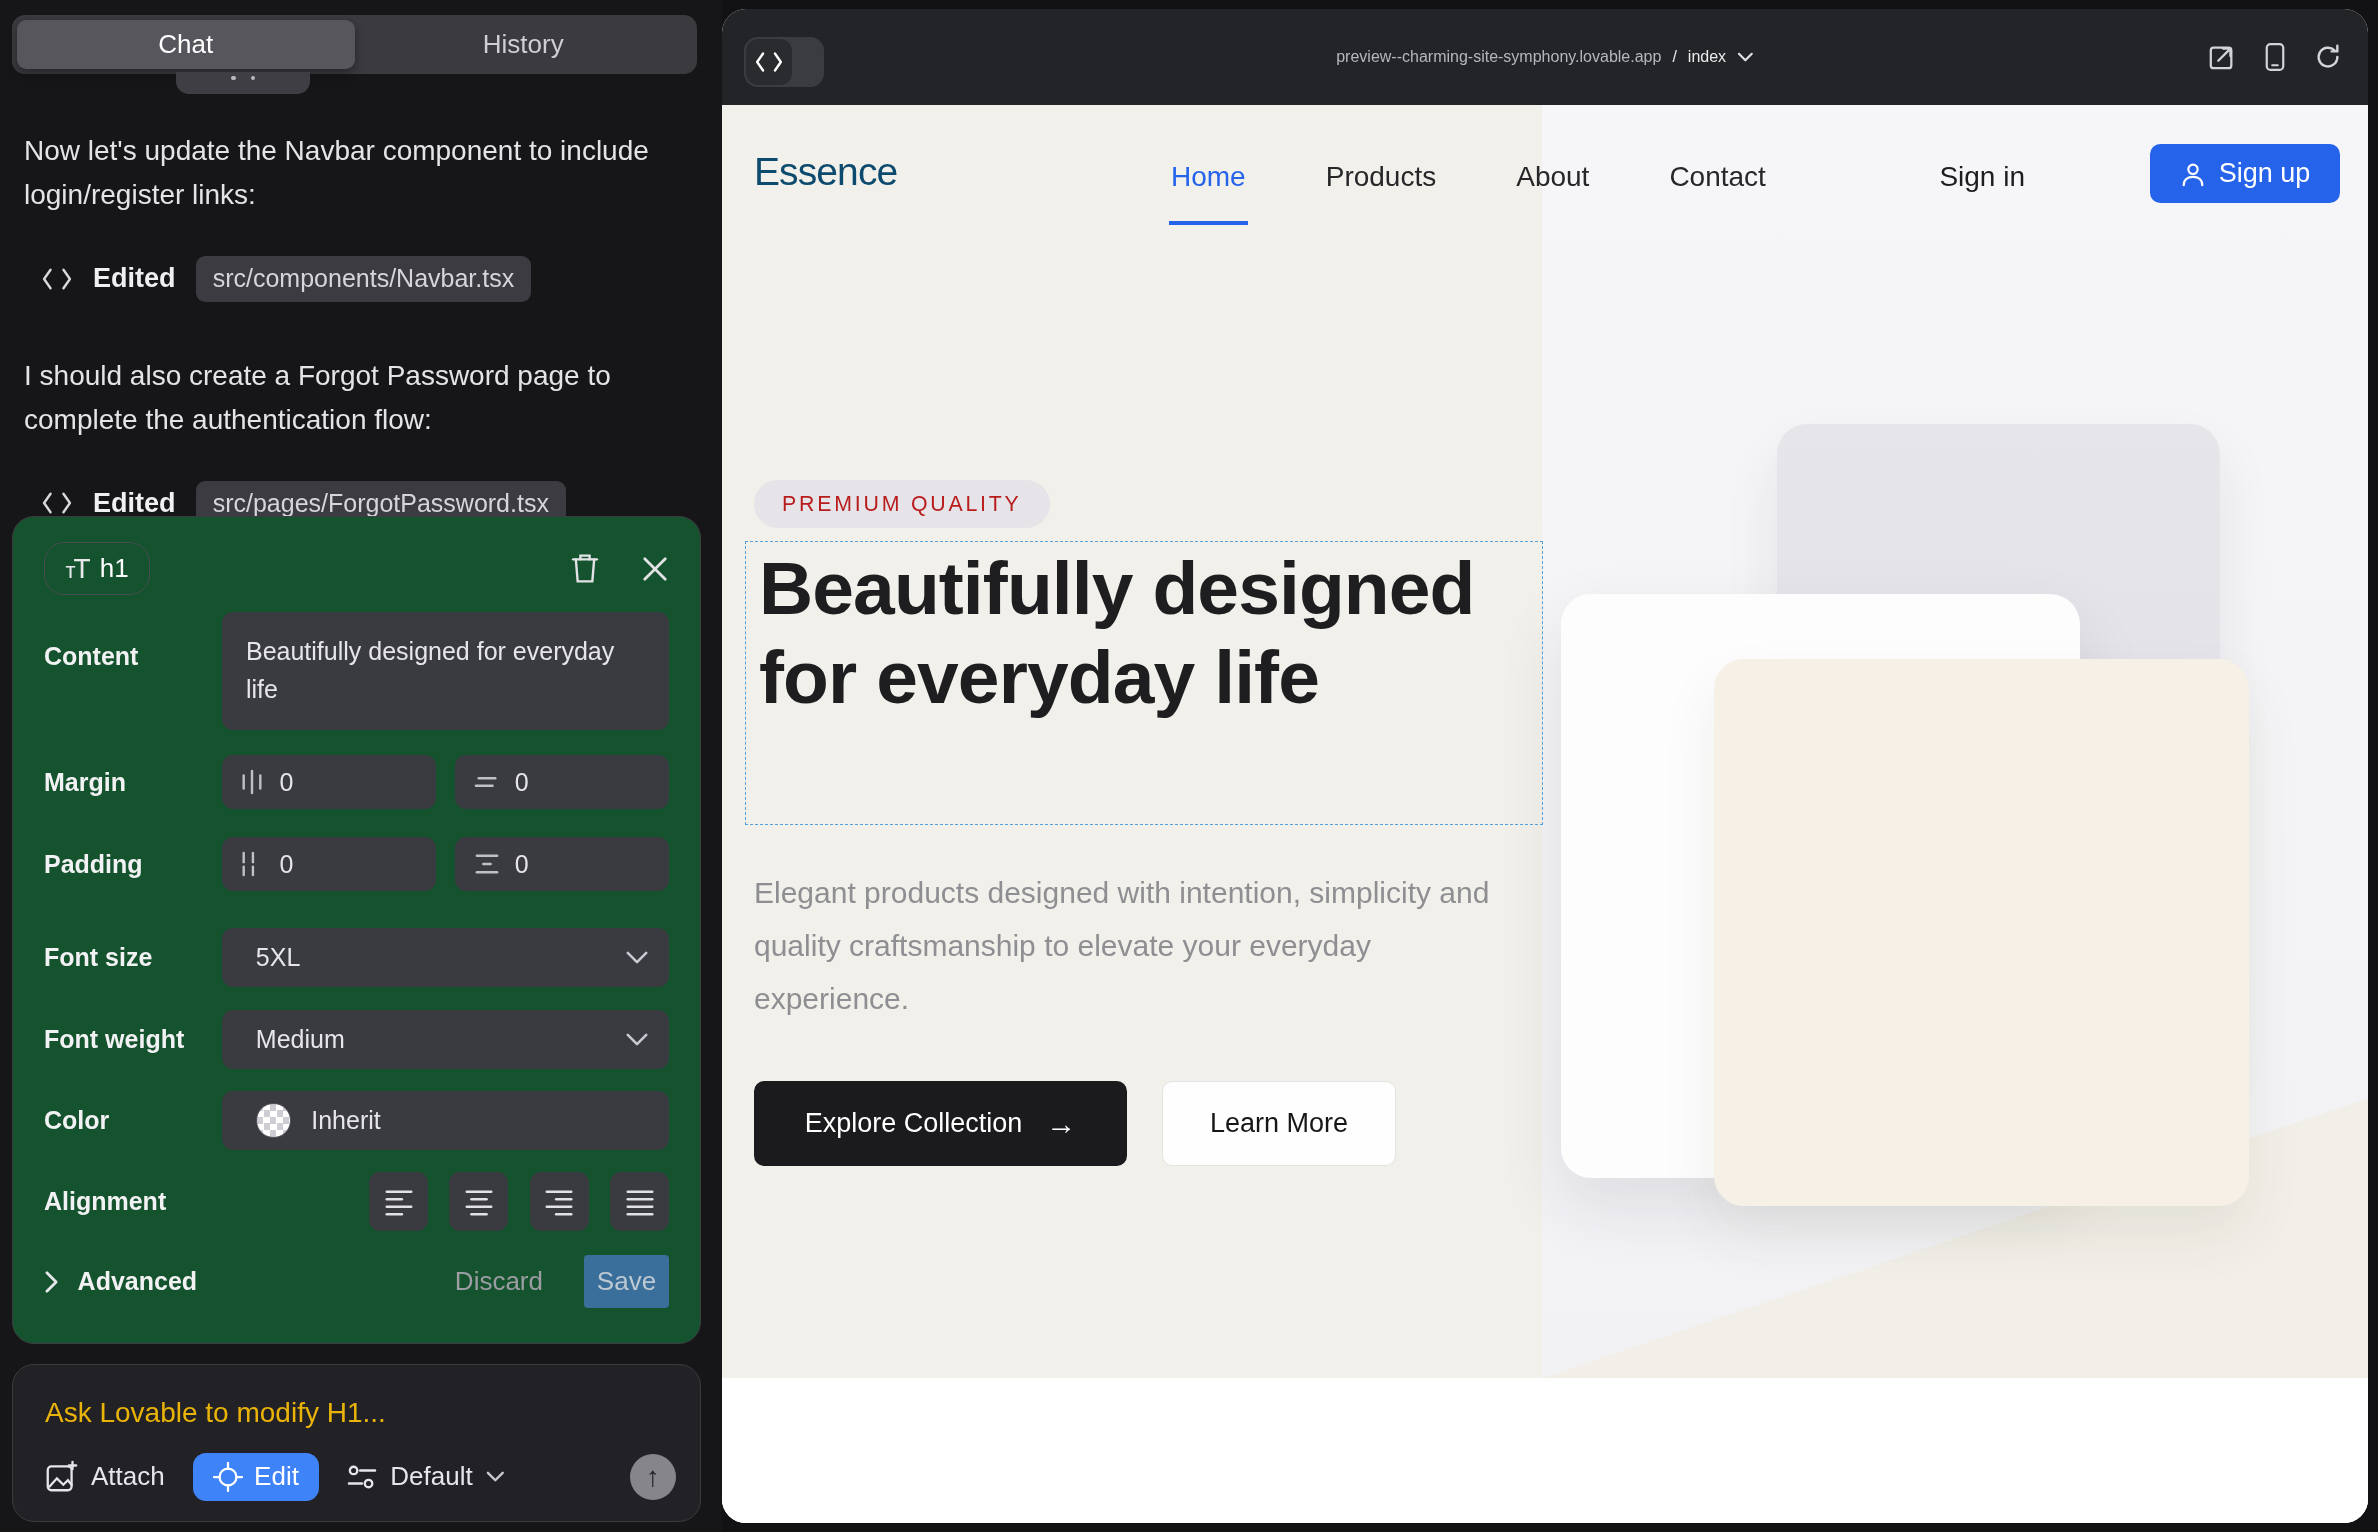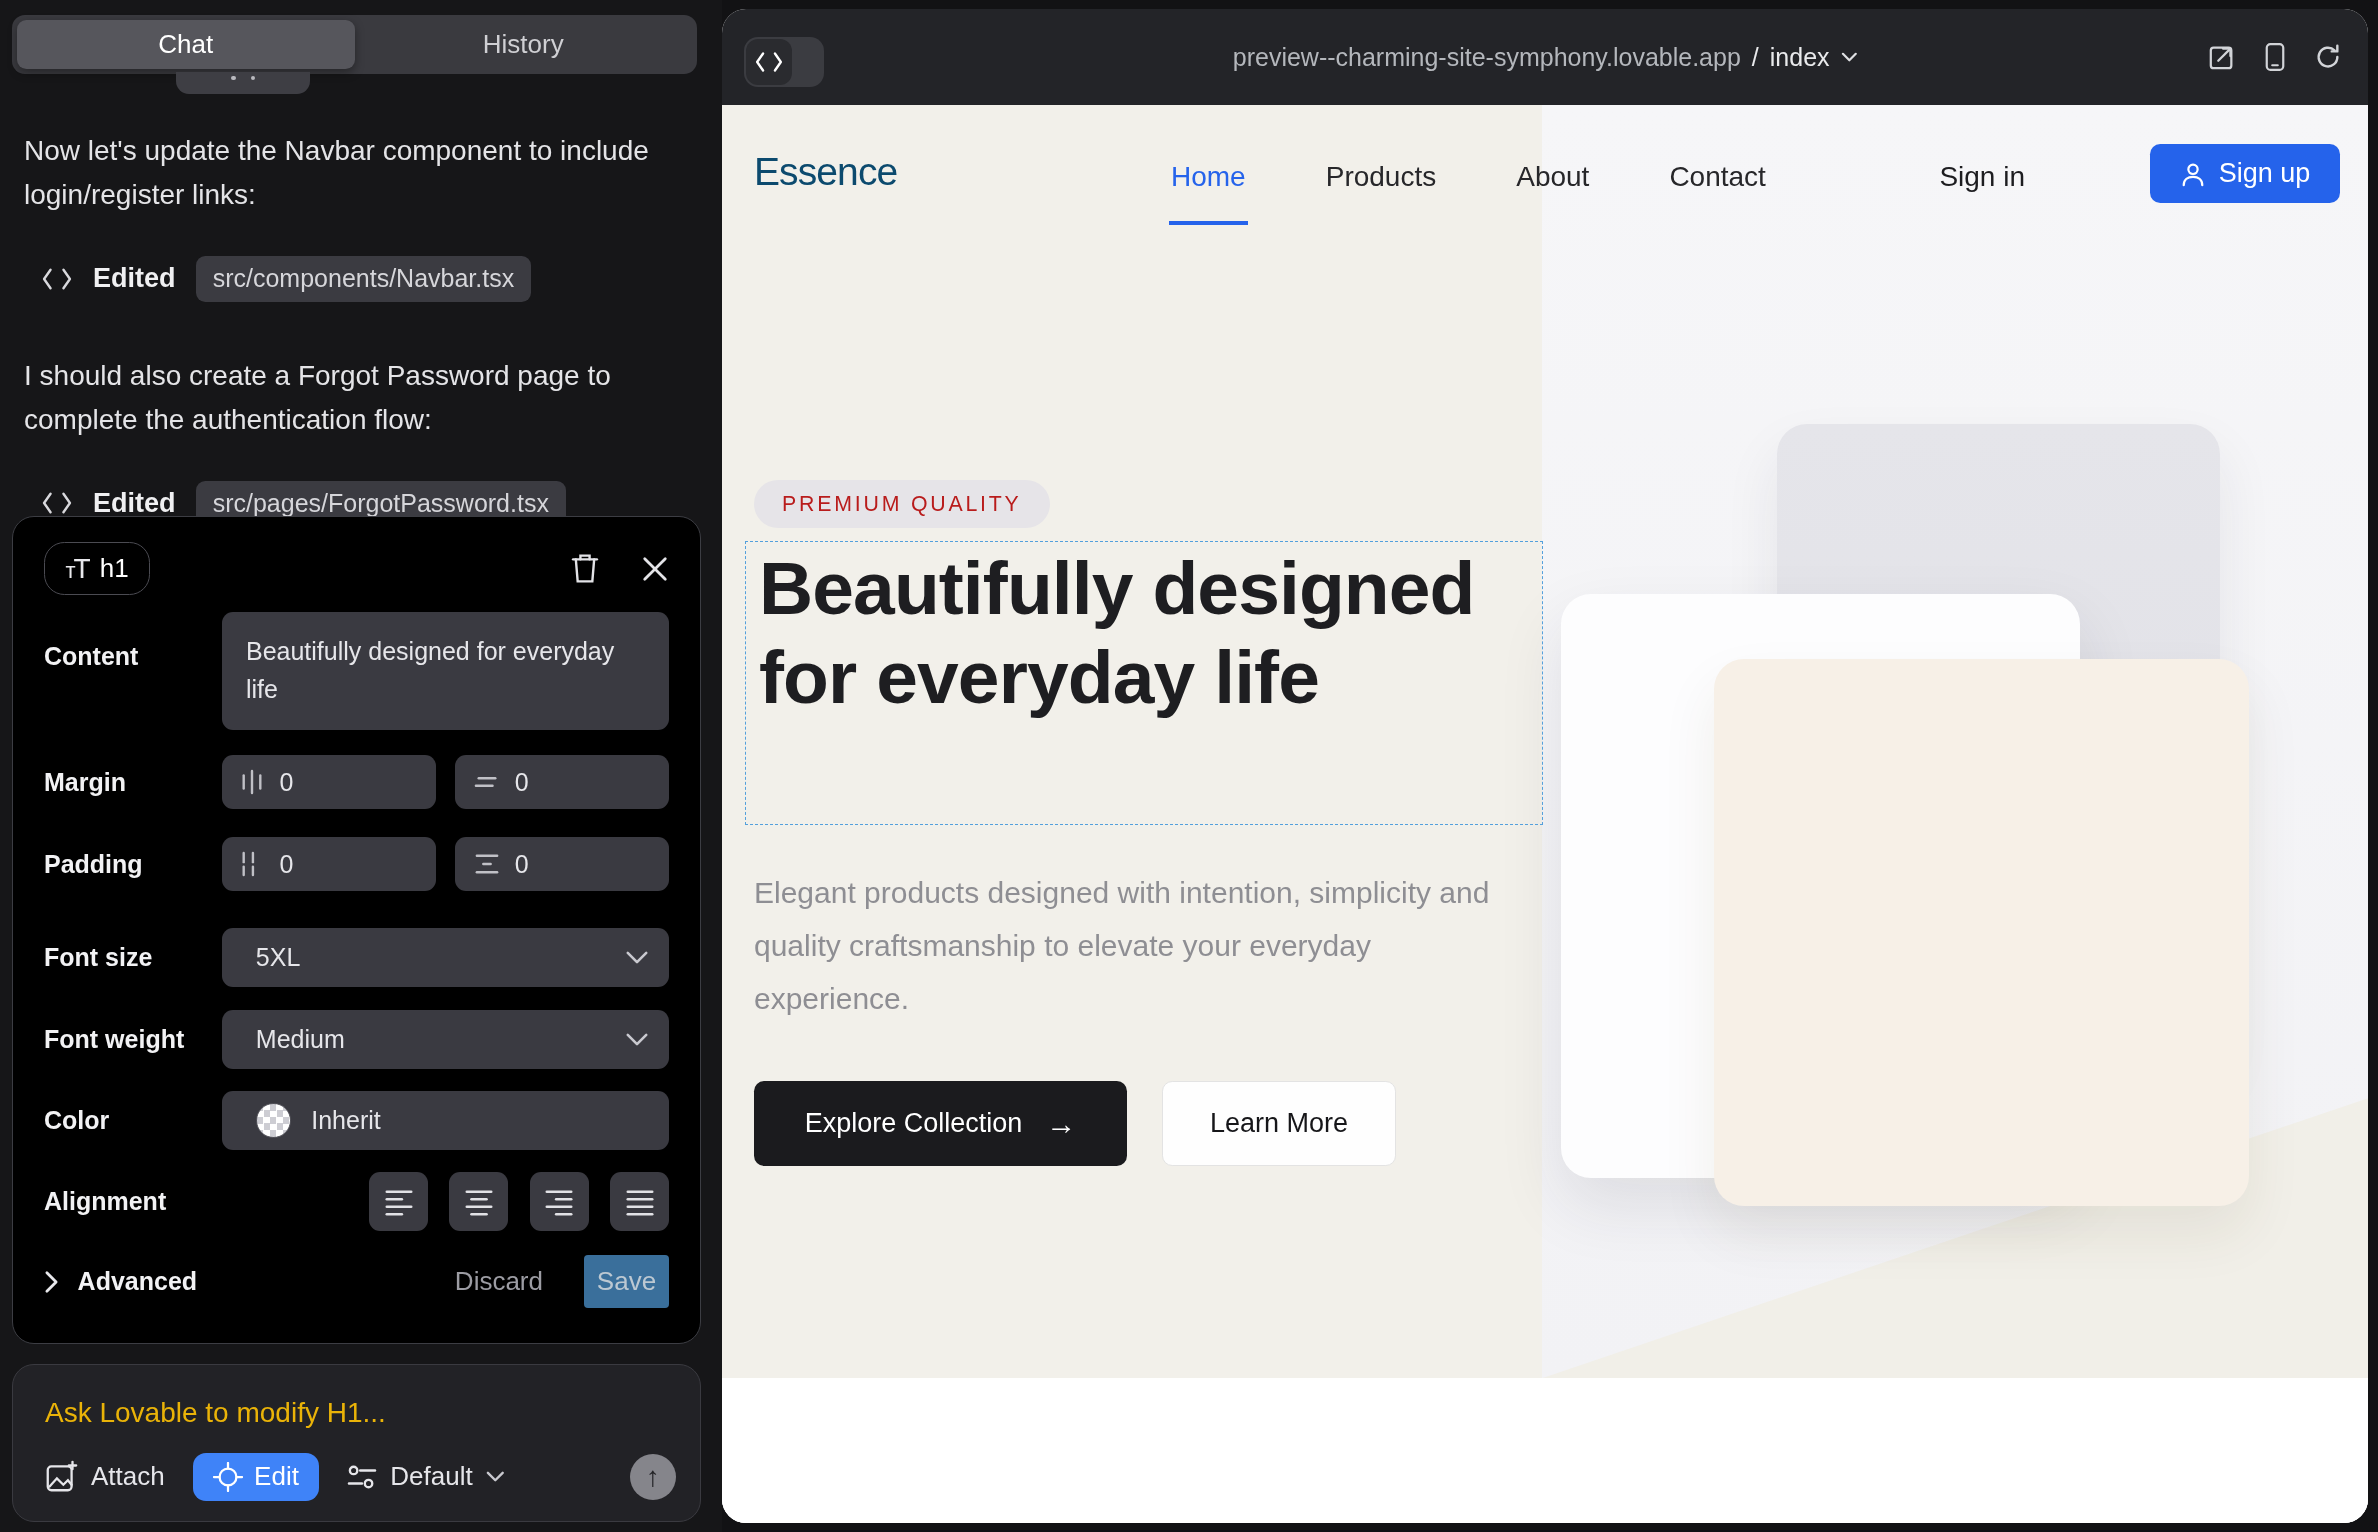--- a/index.html
+++ b/index.html
@@ -17,21 +17,21 @@
   .tab.active { background:#56565c; color:#ffffff; box-shadow:0 3.7px 9.3px rgba(0,0,0,.35); }
   .hidden-chip { position:absolute; left:176px; top:72px; width:134px; height:22px; background:#3e3e44; border-radius:0 0 13px 13px; display:flex; align-items:flex-start; justify-content:center; gap:15px; padding-top:3.7px; }
   .hidden-chip i { width:4.6px; height:4.6px; border-radius:50%; background:#b9b9bf; }
   .chat { position:absolute; left:24px; top:129px; width:664px; color:#e4e4e7; }
   .chat p { font-size:28px; line-height:44px; margin-bottom:32px; width:640px; }
   .edited-row { display:flex; align-items:center; gap:20.4px; margin:39px 0 52px 16.7px; }
   .edited-row svg { flex:none; }
   .edited-label { font-weight:bold; font-size:27px; color:#f0f0f2; }
   .file-chip { background:#3b3b41; border-radius:9.3px; padding:8.3px 16.7px; font-size:25px; color:#d6d6da; }
   
-  .editor-card { position:absolute; left:12px; top:516px; width:689px; height:828px; background:#000000; border:1.9px solid #3c3d43; border-radius:22px; }
+  .editor-card { position:absolute; left:12px; top:516px; width:689px; height:828px; background:#14532d; border:1.9px solid #3c3d43; border-radius:22px; }
   .editor-head { position:absolute; left:31px; right:31px; top:22px; height:59px; display:flex; align-items:center; }
   .tag-pill { display:flex; align-items:center; gap:11px; border:1.9px solid #4b4b52; border-radius:20.4px; padding:9.3px 20.4px; color:#fff; }
   .tag-pill .ticon { font-size:22px; color:#e8e8ec; letter-spacing:-1.9px; }
   .tag-pill .tag { font-size:26px; }
   .head-actions { margin-left:auto; display:flex; align-items:center; gap:41px; color:#e3e3e7; }
   .row { position:absolute; left:31px; right:31px; display:flex; align-items:center; }
   .row .lbl { width:182px; font-size:25px; font-weight:bold; color:#f2f2f4; }
   .fld { background:#3a3a41; border-radius:11px; color:#e6e6ea; font-size:25px; display:flex; align-items:center; }
   .content-area { width:456px; height:118px; padding:20.4px 24px; line-height:38px; align-items:flex-start; }
   .mini { width:218px; height:54px; padding:0 18.6px; gap:15px; color:#e6e6ea; }
@@ -52,21 +52,21 @@
   .composer-row { position:absolute; left:32px; right:24px; bottom:20.4px; display:flex; align-items:center; gap:28px; color:#e6e6ea; font-size:26px; }
   .attach { display:flex; align-items:center; gap:13px; }
   .edit-pill { display:flex; align-items:center; gap:11px; background:#3f83f8; color:#fff; border-radius:13px; padding:8.3px 20.4px; }
   .default-sel { display:flex; align-items:center; gap:13px; }
   .send-btn { margin-left:auto; width:46px; height:46px; border-radius:50%; background:#85858b; display:flex; align-items:center; justify-content:center; }
   
   .preview { position:absolute; left:722px; top:9.3px; width:1646px; height:1514px; background:#ffffff; border-radius:24px; overflow:hidden; }
   .ptopbar { position:absolute; left:0; top:0; right:0; height:96px; background:#232428; display:flex; align-items:center; }
   .code-toggle { position:absolute; left:22px; top:28px; width:80px; height:50px; background:#3b3c41; border-radius:14px; }
   .code-knob { position:absolute; left:1.9px; top:1.9px; width:46px; height:46px; background:#2a2b2f; border-radius:12px; display:flex; align-items:center; justify-content:center; }
-  .url { position:absolute; left:0; right:0; top:0; height:96px; display:flex; align-items:center; justify-content:center; gap:11px; font-size:25px; color:#b4b7bc; }
+  .url { position:absolute; left:0; right:0; top:0; height:96px; display:flex; align-items:center; justify-content:center; gap:11px; font-size:16px; color:#b4b7bc; }
   .url .page { color:#e9eaec; }
   .pt-icons { position:absolute; right:26px; top:0; height:96px; display:flex; align-items:center; gap:28px; color:#d2d4d8; }
   
   .site { position:absolute; left:0; top:96px; right:0; bottom:0; background:#ffffff; }
   .hero-left { position:absolute; left:0; top:0; width:820px; height:1273px; background:#f2f0ea; }
   .hero-right { position:absolute; left:820px; top:0; right:0; height:1273px; background:linear-gradient(180deg,#f6f6f8 0%,#f2f2f5 100%); }
   .wedge { position:absolute; left:820px; top:0; right:0; height:1273px; clip-path:polygon(0% 100%, 100% 100%, 100% 78%); background:#f1efe8; }
   .shape-gray { position:absolute; left:1055px; top:319px; width:443px; height:640px; border-radius:30px; background:linear-gradient(180deg,#e5e5ea 0%,#e0e0e6 100%); box-shadow:0 28px 56px rgba(40,40,60,.08); }
   .shape-white { position:absolute; left:839px; top:489px; width:519px; height:584px; border-radius:30px; background:#fdfdfe; box-shadow:0 28px 65px rgba(40,40,60,.10); }
   .shape-cream { position:absolute; left:992px; top:554px; width:535px; height:547px; border-radius:30px; background:#f7f0e7; box-shadow:0 28px 56px rgba(80,60,30,.08); }

